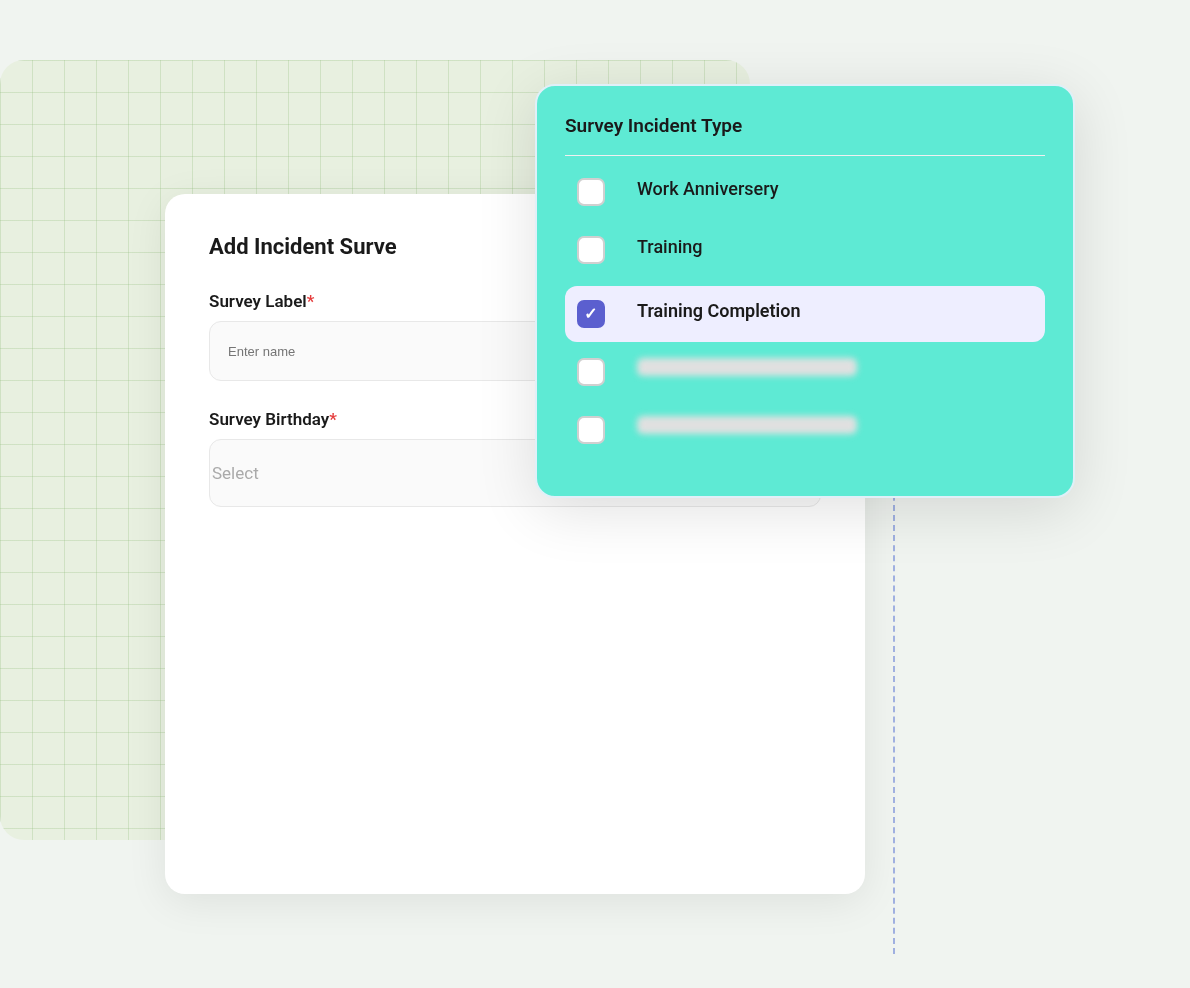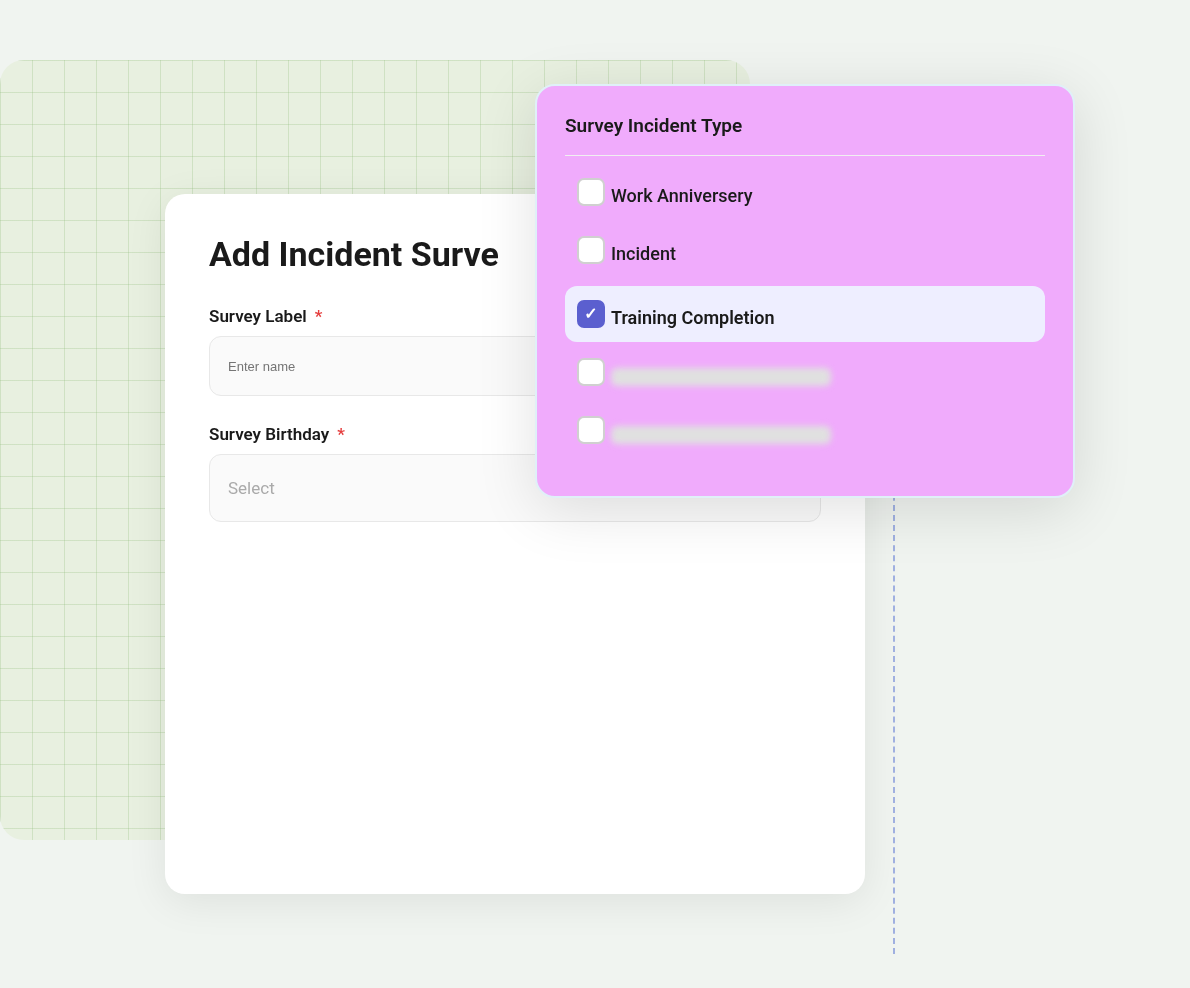--- a/index.html
+++ b/index.html
@@ -48,38 +48,38 @@
       left: 70px;
       width: 700px;
       height: 700px;
       background: #ffffff;
       border-radius: 20px;
       padding: 40px 44px;
       box-shadow: 0 8px 40px rgba(0,0,0,0.08);
     }
 
     .form-title {
-      font-size: 34px;
+      font-size: 22px;
       font-weight: 700;
       color: #1a1a1a;
       margin-bottom: 32px;
     }
 
     .field-group {
       margin-bottom: 28px;
     }
 
     .field-label {
       font-size: 17px;
       font-weight: 600;
       color: #1a1a1a;
       margin-bottom: 10px;
       display: flex;
       align-items: center;
-      gap: 8px;
+      gap: 0;
     }
 
     .required-star {
       color: #e53e3e;
       font-size: 17px;
     }
 
     .text-input {
       width: 100%;
       height: 60px;
@@ -90,21 +90,21 @@
       color: #aaa;
       background: #fafafa;
       outline: none;
     }
 
     .select-input {
       width: 100%;
       height: 68px;
       border: 1.5px solid #e8e8e8;
       border-radius: 12px;
-      padding: 0 18px;
+      padding: 0 2px;
       font-size: 17px;
       color: #aaa;
       background: #fafafa;
       display: flex;
       align-items: center;
       justify-content: space-between;
       cursor: pointer;
     }
 
     .chevron-down {
@@ -141,41 +141,41 @@
       width: 2px;
       border-right: 2.5px dashed #a0b0e0;
     }
 
     
     .dropdown-card {
       position: absolute;
       top: 20px;
       left: 440px;
       width: 540px;
-      background: #f0abfc;
+      background: #5eead4;
       border-radius: 20px;
       padding: 28px 28px 36px;
       box-shadow: 0 12px 60px rgba(0,0,0,0.12);
       border: 2px solid #e0f0f8;
       z-index: 10;
     }
 
     .dropdown-title {
       font-size: 19px;
       font-weight: 600;
       color: #1a1a1a;
       padding-bottom: 18px;
       border-bottom: 1.5px solid #f0f0f0;
       margin-bottom: 8px;
     }
 
     .dropdown-item {
       display: flex;
-      align-items: flex-end;
-      gap: 6px;
+      align-items: flex-start;
+      gap: 32px;
       padding: 14px 12px;
       border-radius: 12px;
       cursor: pointer;
       margin-bottom: 2px;
     }
 
     .dropdown-item.selected {
       background: #eeeeff;
       margin-top: 8px;
     }
@@ -265,21 +265,21 @@
   <div class="dropdown-card">
     <div class="dropdown-title">Survey Incident Type</div>
 
     <div class="dropdown-item">
       <div class="checkbox"></div>
       <span class="item-label">Work Anniversery</span>
     </div>
 
     <div class="dropdown-item">
       <div class="checkbox"></div>
-      <span class="item-label">Incident</span>
+      <span class="item-label">Training</span>
     </div>
 
     <div class="dropdown-item selected">
       <div class="checkbox checked"></div>
       <span class="item-label selected-text">Training Completion</span>
     </div>
 
     <div class="dropdown-item">
       <div class="checkbox"></div>
       <div class="blurred-label"></div>

